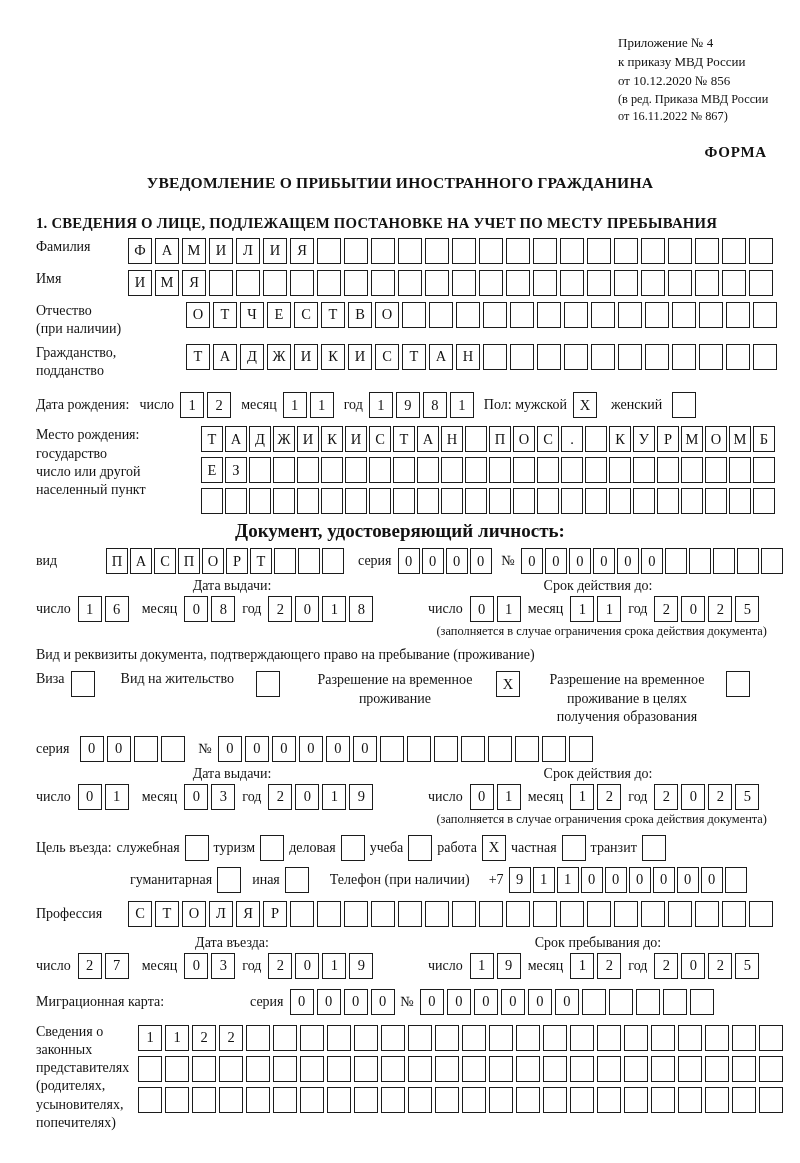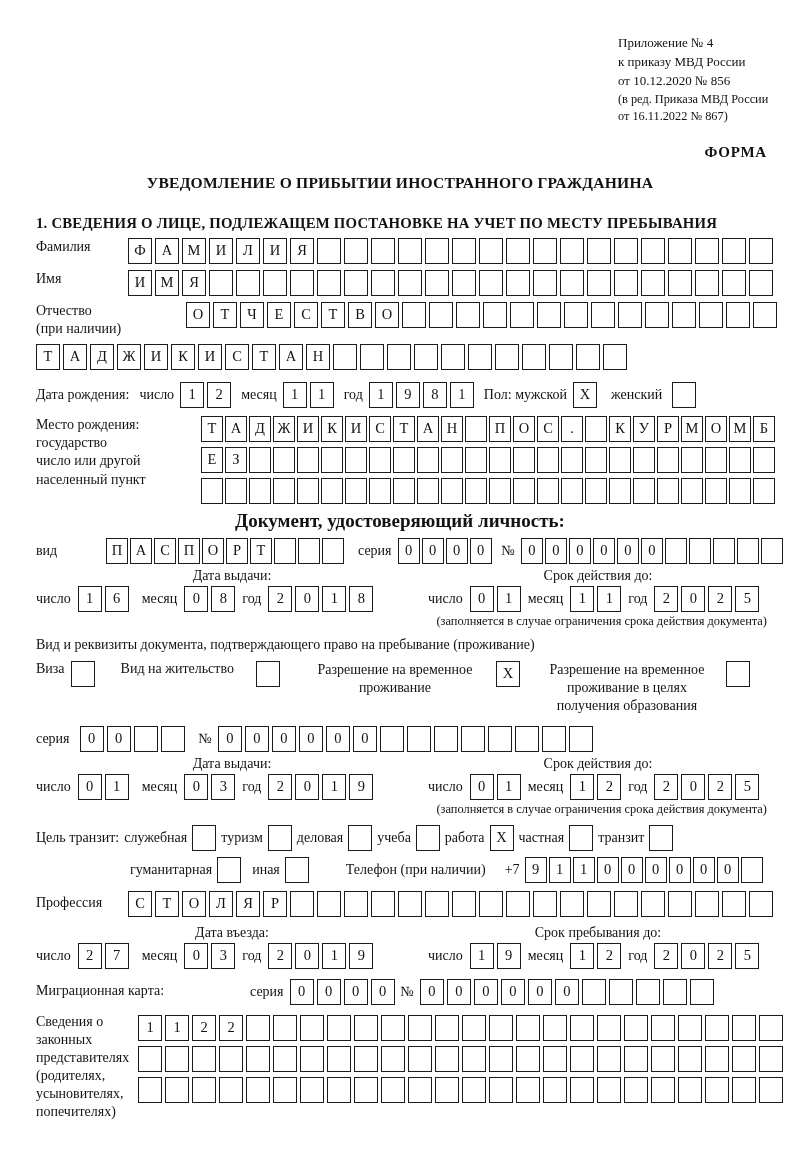--- a/index.html
+++ b/index.html
@@ -150,20 +150,24 @@
         <span class="cell"></span>
         <span class="cell"></span>
         <span class="cell"></span>
         <span class="cell"></span>
         <span class="cell"></span>
         <span class="cell"></span>
       </div>
   </div>
 
   <div class="frow">
+    <div class="flabel w150 stacklbl">
+      <div>Гражданство,</div>
+      <div>подданство</div>
+    </div>
     <div class="cells">
         <span class="cell">Т</span>
         <span class="cell">А</span>
         <span class="cell">Д</span>
         <span class="cell">Ж</span>
         <span class="cell">И</span>
         <span class="cell">К</span>
         <span class="cell">И</span>
         <span class="cell">С</span>
         <span class="cell">Т</span>
@@ -485,21 +489,21 @@
             <span class="cell">0</span>
             <span class="cell">2</span>
             <span class="cell">5</span>
           </span>
       </div>
     </div>
   </div>
   <div class="note-right">(заполняется в случае ограничения срока действия документа)</div>
 
   <div class="purpose-row">
-    <span>Цель транзит:</span>
+    <span>Цель въезда:</span>
     <span>служебная</span>
     <span class="cells">
         <span class="cell"></span>
       </span>
     <span>туризм</span>
     <span class="cells">
         <span class="cell"></span>
       </span>
     <span>деловая</span>
     <span class="cells">
@@ -525,21 +529,21 @@
 
   <div class="purpose-row2">
     <span>гуманитарная</span>
     <span class="cells">
         <span class="cell"></span>
       </span>
     <span class="gap6">иная</span>
     <span class="cells">
         <span class="cell"></span>
       </span>
-    <span style="margin-left:32px;">Телефон (при наличии)</span>
+    <span style="margin-left:16px;">Телефон (при наличии)</span>
     <span style="margin-left:14px;">+7</span>
     <span class="cells sm">
         <span class="cell">9</span>
         <span class="cell">1</span>
         <span class="cell">1</span>
         <span class="cell">0</span>
         <span class="cell">0</span>
         <span class="cell">0</span>
         <span class="cell">0</span>
         <span class="cell">0</span>

